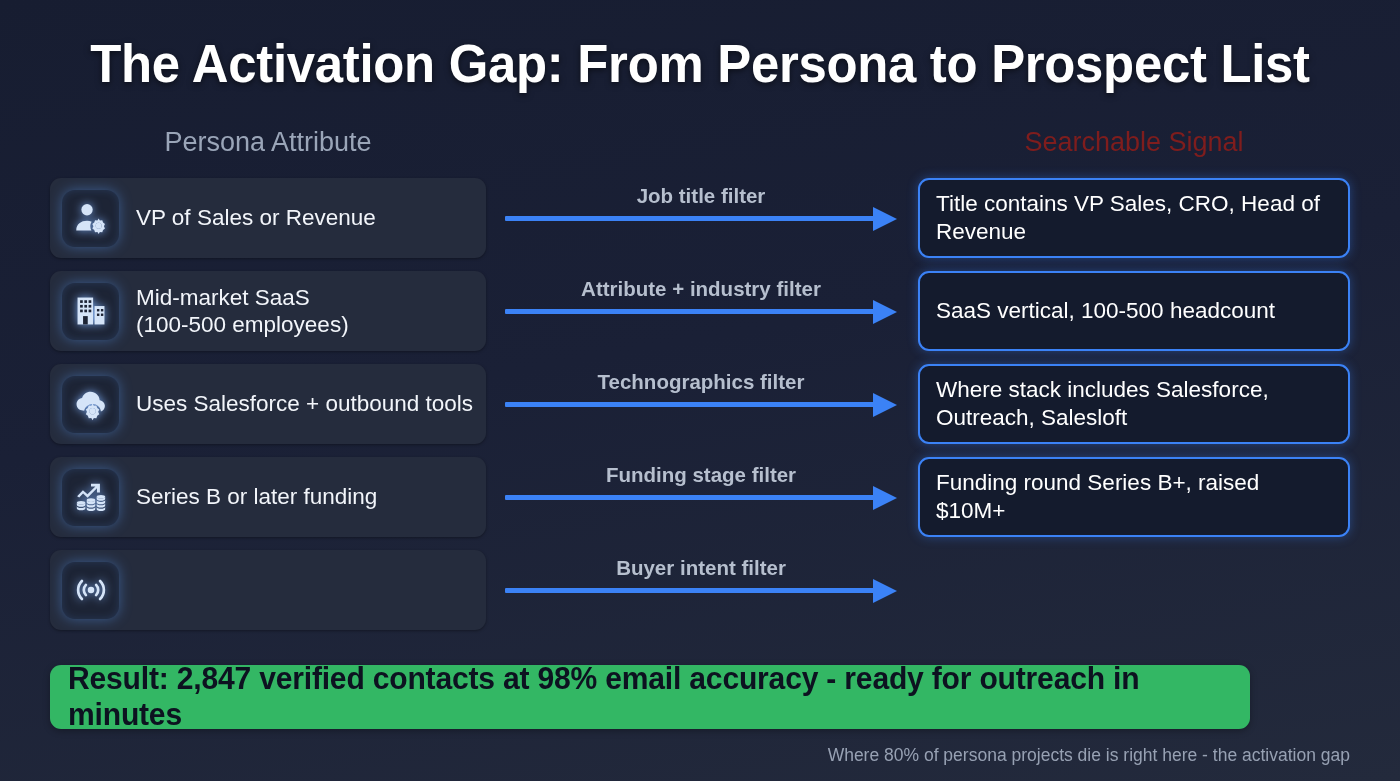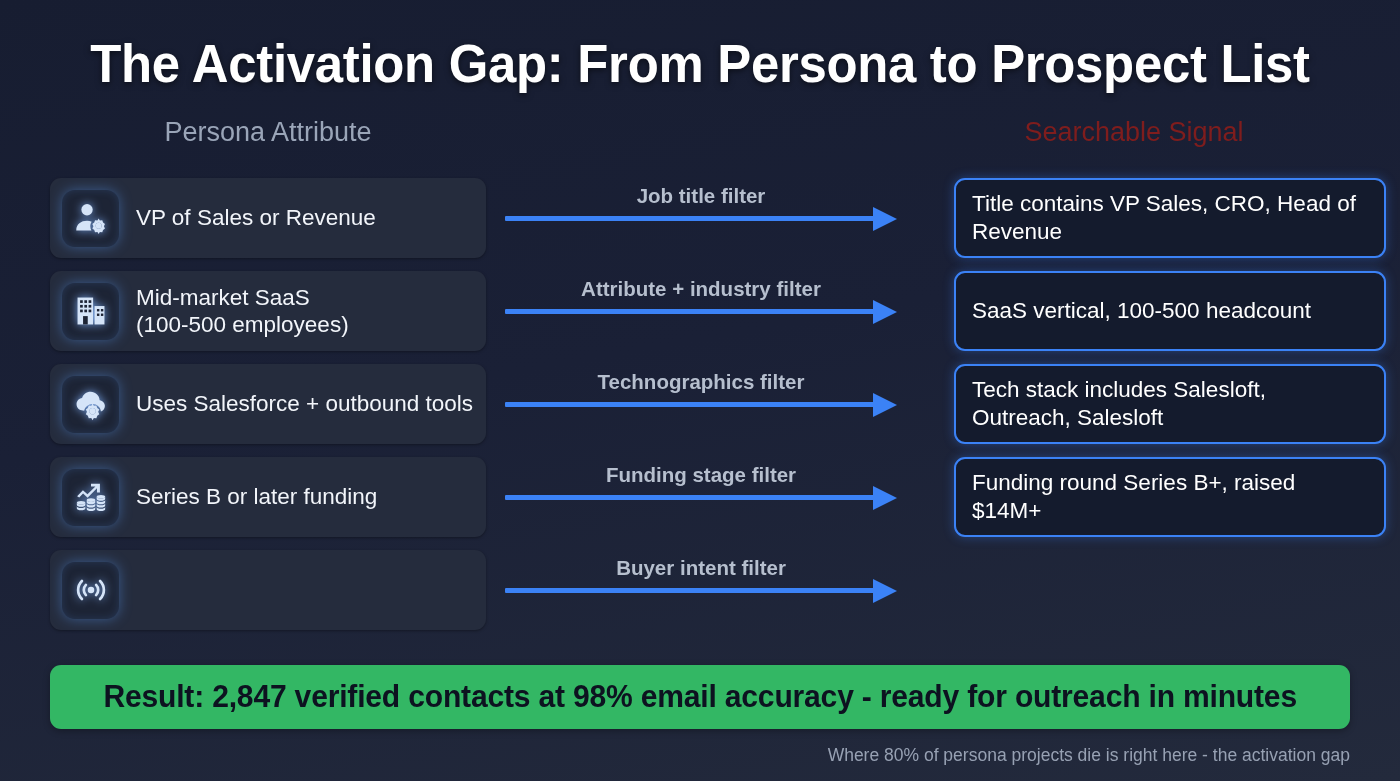--- a/index.html
+++ b/index.html
@@ -26,21 +26,21 @@
     color: #ffffff;
     padding-top: 36px;
     line-height: 1.05;
     text-shadow: 0 2px 6px rgba(0,0,0,0.55);
     transform: scaleX(0.96);
   }
 
   
   .headers {
     position: absolute;
-    top: 117px;
+    top: 127px;
     left: 0;
     width: 1400px;
     height: 40px;
   }
   .hdr {
     position: absolute;
     font-size: 27px;
     font-weight: 400;
     text-align: center;
   }
@@ -154,35 +154,34 @@
     top: 0;
     width: 432px;
     height: 80px;
     background: #141b2d;
     border: 2px solid #3b82f6;
     border-radius: 11px;
     display: flex;
     align-items: center;
     padding: 8px 16px;
     box-shadow: 0 0 11px rgba(59,130,246,0.38);
-    margin-left: 36px;
   }
   .signal-text {
     font-size: 22.5px;
     line-height: 1.24;
     color: #ffffff;
     white-space: pre-line;
   }
 
   
   .result-banner {
     position: absolute;
     left: 50px;
     top: 665px;
-    width: 1300px;
+    width: 1200px;
     height: 64px;
     background: #33b764;
     border-radius: 11px;
     display: flex;
     align-items: center;
     justify-content: center;
     box-shadow: 0 2px 7px rgba(0,0,0,0.3);
   }
   .result-text {
     font-size: 31px;
@@ -280,21 +279,21 @@
         </svg>
       </span>
       <span class="persona-text">Uses Salesforce + outbound tools</span>
     </div>
     <div class="arrow-wrap">
       <div class="arrow-label">Technographics filter</div>
       <div class="arrow-line"></div>
       <div class="arrow-head"></div>
     </div>
     <div class="signal-box">
-      <span class="signal-text">Tech stack includes Salesloft, Outreach, Salesloft</span>
+      <span class="signal-text">Where stack includes Salesforce, Outreach, Salesloft</span>
     </div>
   </div>
 
   <div class="row">
     <div class="persona-card">
       <span class="icon-tile">
         <svg viewBox="0 0 24 24" fill="#d5e4f8">
           <path d="M2.2 11.4l4.1-4.2 3.2 2.9 5.6-5.6h-3.1V2.6h6.3v6.2h-2.1V5.9l-6.6 6.6-3.2-2.9-2.7 2.8z"></path>
           <ellipse cx="5" cy="16.1" rx="3" ry="1.25"></ellipse>
           <path d="M2 16.1v1.6c0 .7 1.35 1.25 3 1.25s3-.55 3-1.25v-1.6c0 .7-1.35 1.25-3 1.25S2 16.8 2 16.1z"></path>
@@ -311,21 +310,21 @@
         </svg>
       </span>
       <span class="persona-text">Series B or later funding</span>
     </div>
     <div class="arrow-wrap">
       <div class="arrow-label">Funding stage filter</div>
       <div class="arrow-line"></div>
       <div class="arrow-head"></div>
     </div>
     <div class="signal-box">
-      <span class="signal-text">Funding round Series B+, raised $14M+</span>
+      <span class="signal-text">Funding round Series B+, raised $10M+</span>
     </div>
   </div>
 
   <div class="row">
     <div class="persona-card">
       <span class="icon-tile">
         <svg viewBox="0 0 24 24" fill="none" stroke="#d5e4f8" stroke-width="1.9" stroke-linecap="round">
           <circle cx="12" cy="12" r="2.3" fill="#d5e4f8" stroke="none"></circle>
           <path d="M8.4 8.4a5.1 5.1 0 000 7.2"></path>
           <path d="M15.6 8.4a5.1 5.1 0 010 7.2"></path>

